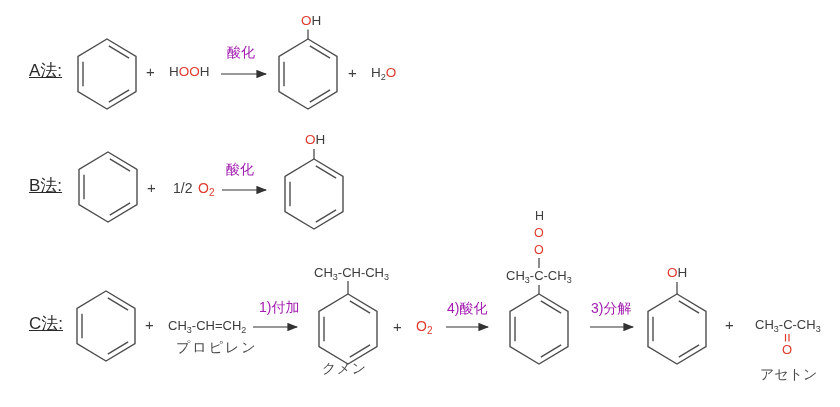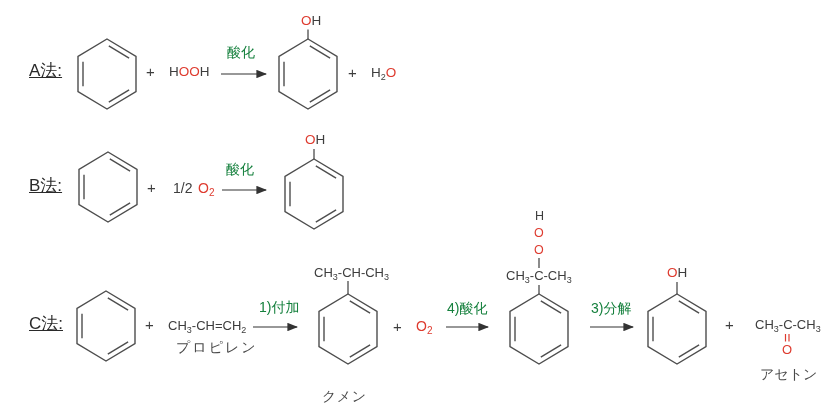--- a/index.html
+++ b/index.html
@@ -8,21 +8,21 @@
     font-family:"Liberation Sans","DejaVu Sans",sans-serif;color:#3d3d3d;
   }
   #draw{position:absolute;left:0;top:0;z-index:0;}
   .t{position:absolute;white-space:nowrap;z-index:1;line-height:1.1;color:#3d3d3d;}
   .fs17{font-size:17px;color:#2a2a2a;text-decoration:underline;}
   .fs15{font-size:15px;}
   .fs14{font-size:14px;}
   .fs135{font-size:13.5px;}
   .fs13{font-size:13px;}
   .fs125{font-size:12.5px;}
-  .blue{color:#15803d;}
+  .blue{color:#a21caf;}
   .red{color:#de3b2f;}
   .name{color:#4a4a4a;}
   .sub{font-size:9px;position:relative;top:2.5px;}
   .sub10{font-size:10px;position:relative;top:3px;}
 </style>
 </head>
 <body>
 
 <div id="canvas">
 
@@ -80,21 +80,21 @@
   <div class="t fs14 blue" style="left:226px;top:162px">酸化</div>
   <div class="t fs135" style="left:305px;top:133px"><span class="red">O</span><span>H</span></div>
 
   <div class="t fs17" style="left:29px;top:315px">C法:</div>
   <div class="t fs15" style="left:145px;top:317px">+</div>
   <div class="t fs13" style="left:168px;top:319px"><span>CH</span><span class="sub">3</span><span>-CH=CH</span><span class="sub">2</span></div>
   <div class="t fs14 name" style="left:176px;top:340px;letter-spacing:2px">プロピレン</div>
   <div class="t fs14 blue" style="left:259px;top:300px">1)付加</div>
 
   <div class="t fs13" style="left:314px;top:266px"><span>CH</span><span class="sub">3</span><span>-CH-CH</span><span class="sub">3</span></div>
-  <div class="t fs14 name" style="left:322px;top:389px;letter-spacing:0.5px">クメン</div>
+  <div class="t fs14 name" style="left:322px;top:361px;letter-spacing:0.5px">クメン</div>
 
   <div class="t fs15" style="left:393px;top:319px">+</div>
   <div class="t fs14 red" style="left:416px;top:319px"><span>O</span><span class="sub10">2</span></div>
   <div class="t fs14 blue" style="left:447px;top:301px">4)酸化</div>
 
   <div class="t fs125" style="left:535px;top:210px">H</div>
   <div class="t fs125 red" style="left:534px;top:227px">O</div>
   <div class="t fs125 red" style="left:534px;top:244px">O</div>
   <div class="t fs13" style="left:506px;top:269px"><span>CH</span><span class="sub">3</span><span>-C-CH</span><span class="sub">3</span></div>
   <div class="t fs14 blue" style="left:591px;top:301px">3)分解</div>

